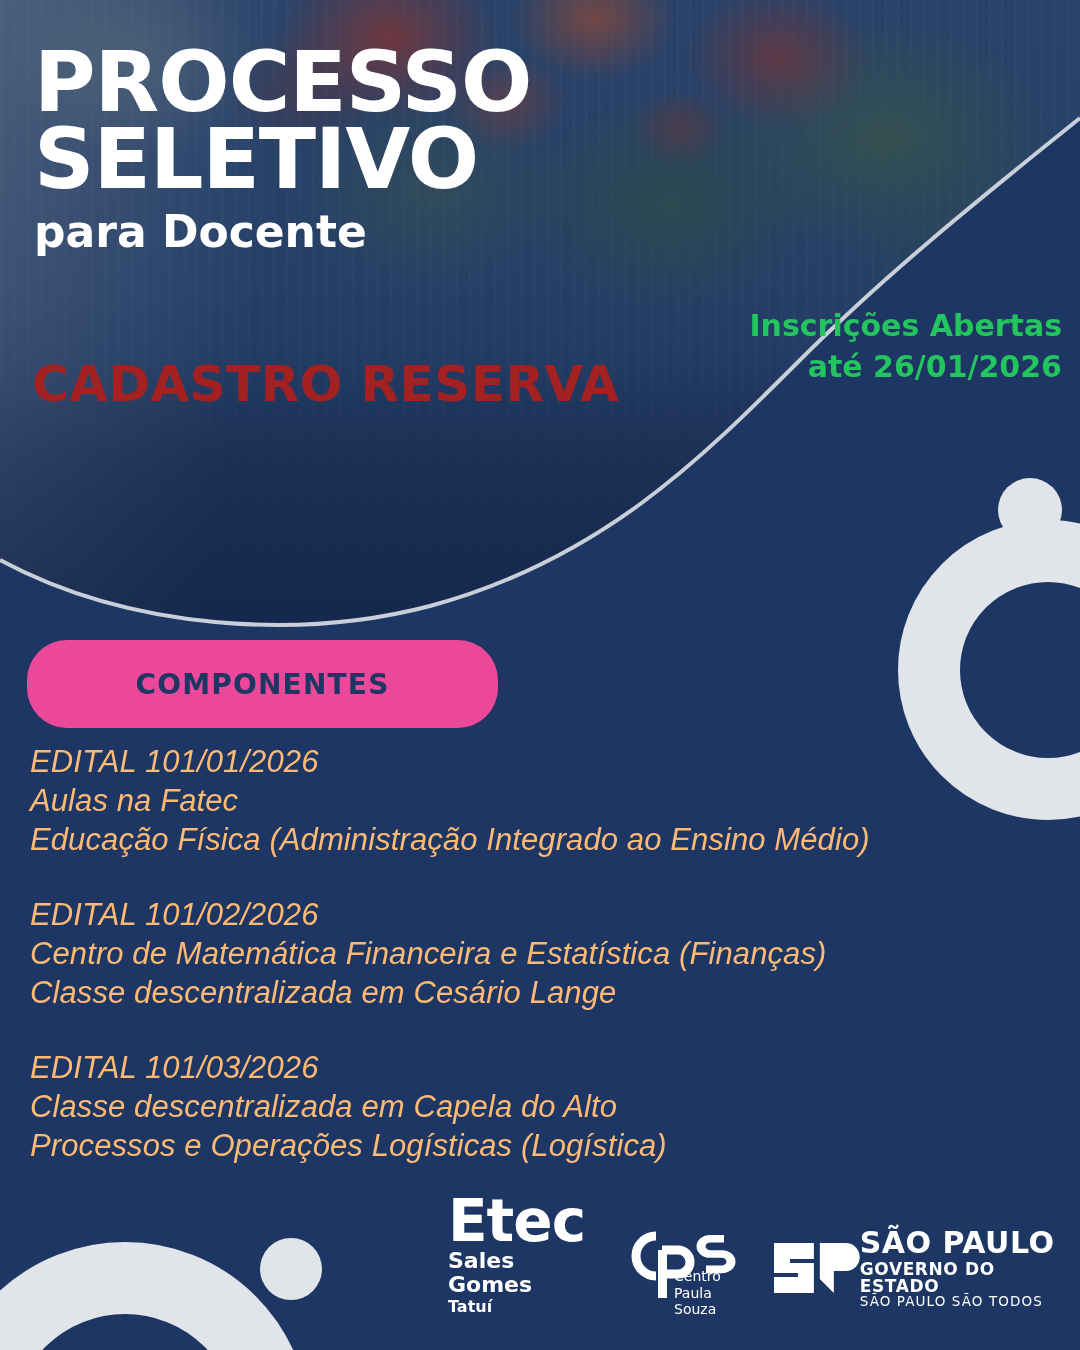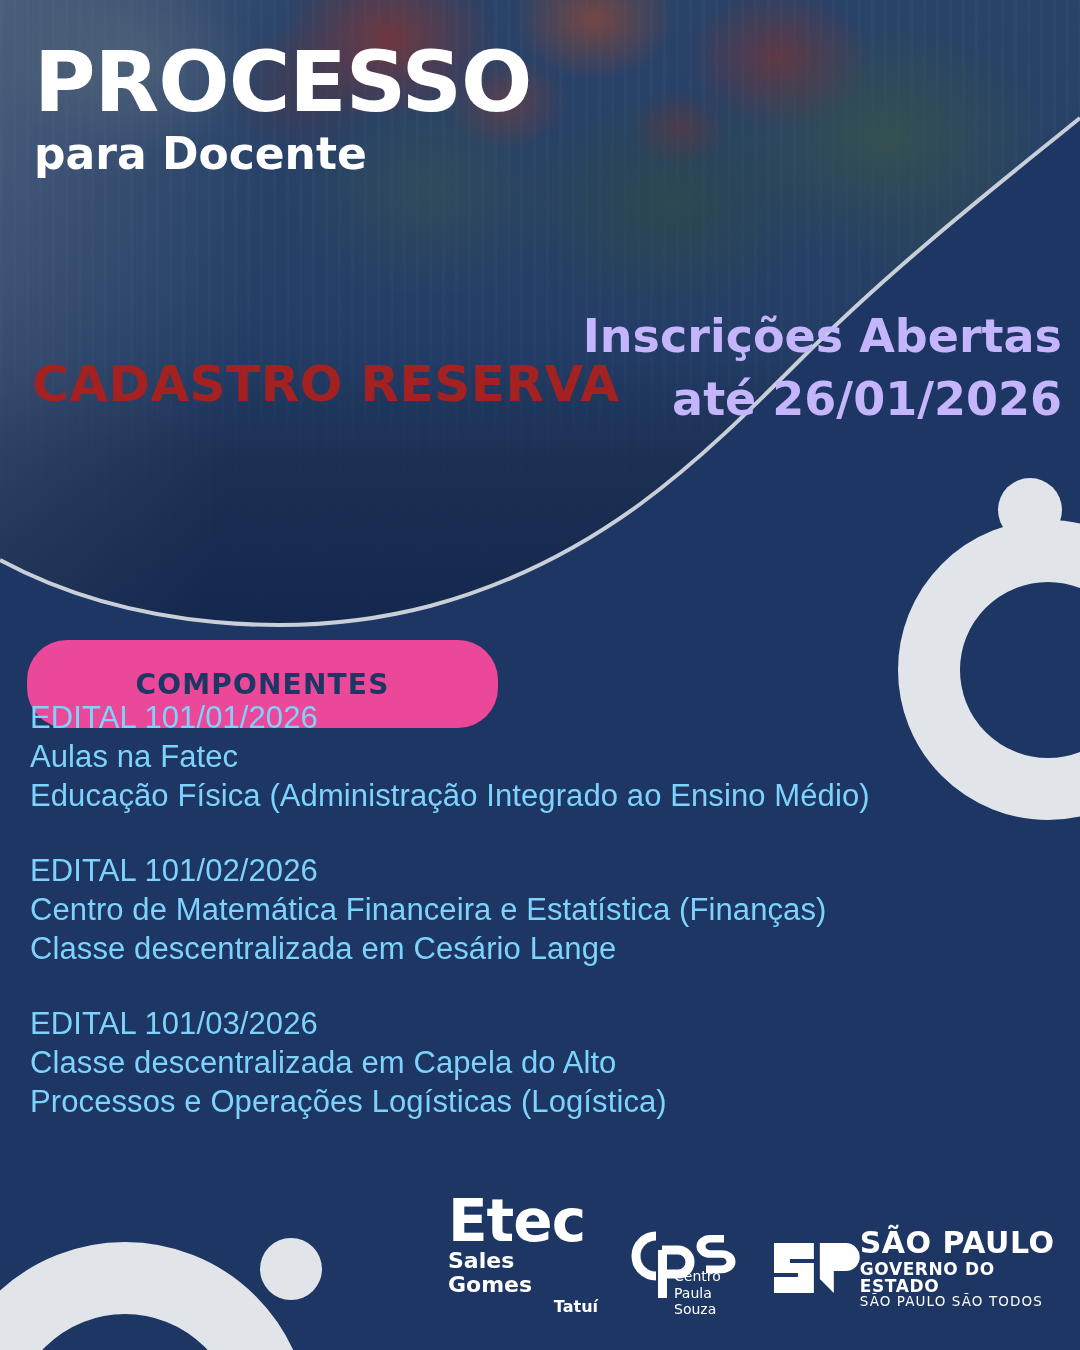--- a/index.html
+++ b/index.html
@@ -86,41 +86,42 @@
   .hl-red{
     position:absolute;left:32px;top:355px;
     font-family:"DejaVu Sans", sans-serif;
     font-weight:bold;font-size:50px;letter-spacing:.5px;
     color:#a32121;margin:0;
   }
 
   
   .inscr{
     position:absolute;right:18px;top:305px;width:520px;
-    text-align:right;color:#c4b5fd;
-    font-family:"DejaVu Sans", sans-serif;
-    font-weight:bold;font-size:46px;line-height:1.38;
+    text-align:right;color:#22c55e;
+    font-family:"DejaVu Sans", sans-serif;
+    font-weight:bold;font-size:30px;line-height:1.38;
   }
 
   
   .badge{
     position:absolute;left:27px;top:640px;
     width:471px;height:88px;
     background:#ec4899;border-radius:40px;
     display:flex;align-items:center;justify-content:center;
   }
   .badge span{
     color:#1d3663;font-weight:bold;font-size:28px;letter-spacing:1.2px;
     font-family:"DejaVu Sans", sans-serif;
   }
 
   
   .editais{
-    position:absolute;left:30px;top:698px;width:1030px;
-    color:#7dd3fc;
+    position:absolute;left:30px;top:742px;width:1030px;
+    color:#fdba74;
+    font-style:italic;
   }
   .edital{margin:0 0 36px 0;}
   .edital p{
     margin:0;
     font-family:"Liberation Sans", sans-serif;
     font-size:31px;line-height:1.26;font-weight:normal;
     letter-spacing:.1px;
     white-space:nowrap;
   }
 
@@ -134,21 +135,21 @@
   .logo-etec .etec-word{
     font-family:"DejaVu Sans", sans-serif;
     font-weight:bold;font-size:58px;line-height:.88;letter-spacing:-1px;
   }
   .logo-etec .etec-sub{
     font-family:"DejaVu Sans", sans-serif;
     font-weight:bold;font-size:22px;line-height:1.1;text-align:left;margin-top:2px;
   }
   .logo-etec .etec-city{
     font-family:"DejaVu Sans", sans-serif;
-    font-weight:bold;font-size:16px;line-height:1.1;text-align:right;margin-top:1px;
+    font-weight:bold;font-size:16px;line-height:1.1;margin-top:1px;
   }
 
   .logo-cps{
     position:absolute;left:618px;bottom:22px;width:130px;color:#fff;
   }
   .logo-cps .cps-sub{
     position:absolute;left:56px;top:40px;
     font-family:"DejaVu Sans", sans-serif;
     font-size:14px;line-height:1.18;font-weight:normal;color:#fff;
   }
@@ -175,20 +176,21 @@
     </svg>
   </div>
 
   <div class="deco" id="dot-right"></div>
   <div class="deco-ring" id="ring-right"></div>
   <div class="deco-ring" id="ring-left"></div>
   <div class="deco" id="dot-left"></div>
 
   <div class="headline">
     <div class="hl1">PROCESSO</div>
+    <div class="hl2">SELETIVO</div>
     <div class="hl3">para Docente</div>
   </div>
   <div class="hl-red">CADASTRO RESERVA</div>
 
   <div class="inscr">
     <div>Inscrições Abertas</div>
     <div>até  26/01/2026</div>
   </div>
 
   <div class="badge">

